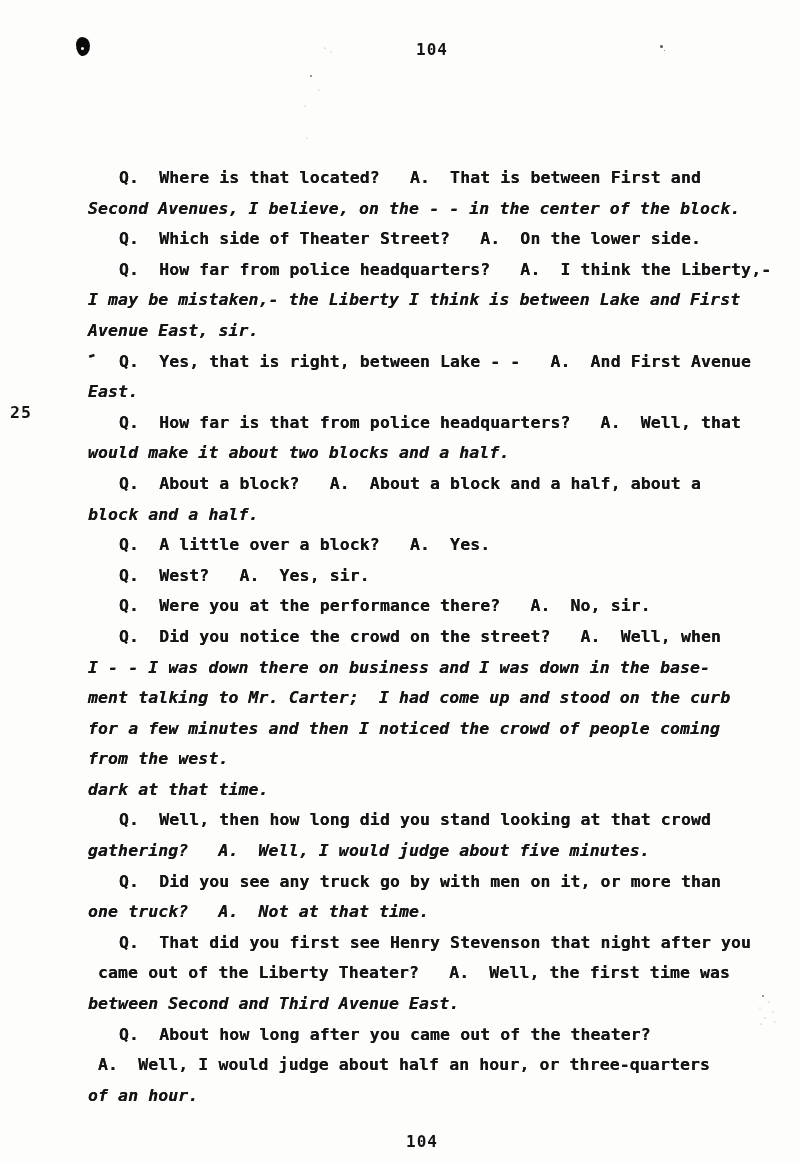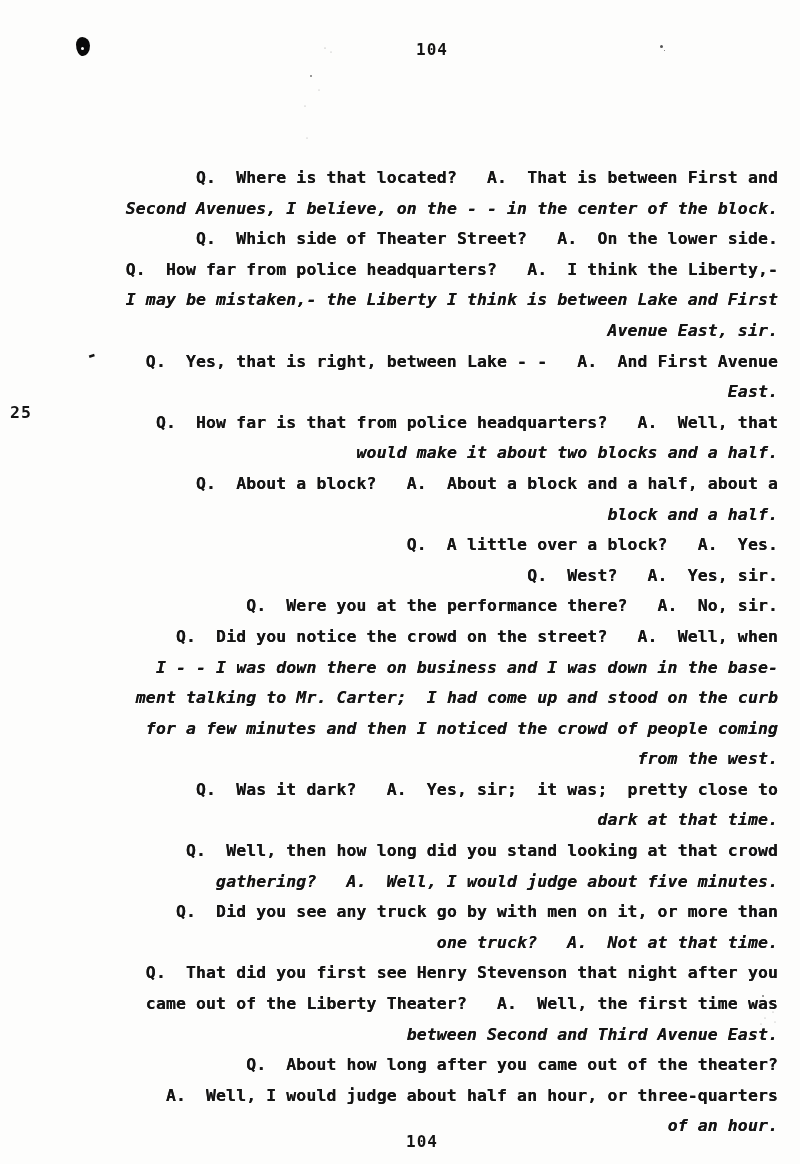--- a/index.html
+++ b/index.html
@@ -41,21 +41,20 @@
     width: 690px;
   }
   .t-line {
     font-size: 16.5px;
     font-weight: bold;
     line-height: 30.6px;
     height: 30.6px;
     white-space: pre;
     letter-spacing: 0.1px;
     text-shadow: 0 0 0.6px rgba(10,10,10,0.85);
-    text-align: right;
   }
   .indent-q { padding-left: 31px; }
   .indent-c { padding-left: 0; font-style: italic; }
   .indent-a { padding-left: 10px; }
   .margin-note {
     position: absolute;
     font-size: 16.5px;
     font-weight: bold;
     letter-spacing: 1px;
   }
@@ -139,21 +138,20 @@
       <div class="t-line indent-q">Q.  About a block?   A.  About a block and a half, about a</div>
       <div class="t-line indent-c">block and a half.</div>
       <div class="t-line indent-q">Q.  A little over a block?   A.  Yes.</div>
       <div class="t-line indent-q">Q.  West?   A.  Yes, sir.</div>
       <div class="t-line indent-q">Q.  Were you at the performance there?   A.  No, sir.</div>
       <div class="t-line indent-q">Q.  Did you notice the crowd on the street?   A.  Well, when</div>
       <div class="t-line indent-c">I - - I was down there on business and I was down in the base-</div>
       <div class="t-line indent-c">ment talking to Mr. Carter;  I had come up and stood on the curb</div>
       <div class="t-line indent-c">for a few minutes and then I noticed the crowd of people coming</div>
       <div class="t-line indent-c">from the west.</div>
-      <div class="t-line indent-q">Q.  Was it dark?   A.  Yes, sir;  it was;  pretty close to</div>
       <div class="t-line indent-c">dark at that time.</div>
       <div class="t-line indent-q">Q.  Well, then how long did you stand looking at that crowd</div>
       <div class="t-line indent-c">gathering?   A.  Well, I would judge about five minutes.</div>
       <div class="t-line indent-q">Q.  Did you see any truck go by with men on it, or more than</div>
       <div class="t-line indent-c">one truck?   A.  Not at that time.</div>
       <div class="t-line indent-q">Q.  That did you first see Henry Stevenson that night after you</div>
       <div class="t-line indent-a">came out of the Liberty Theater?   A.  Well, the first time was</div>
       <div class="t-line indent-c">between Second and Third Avenue East.</div>
       <div class="t-line indent-q">Q.  About how long after you came out of the theater?</div>
       <div class="t-line indent-a">A.  Well, I would judge about half an hour, or three-quarters</div>

